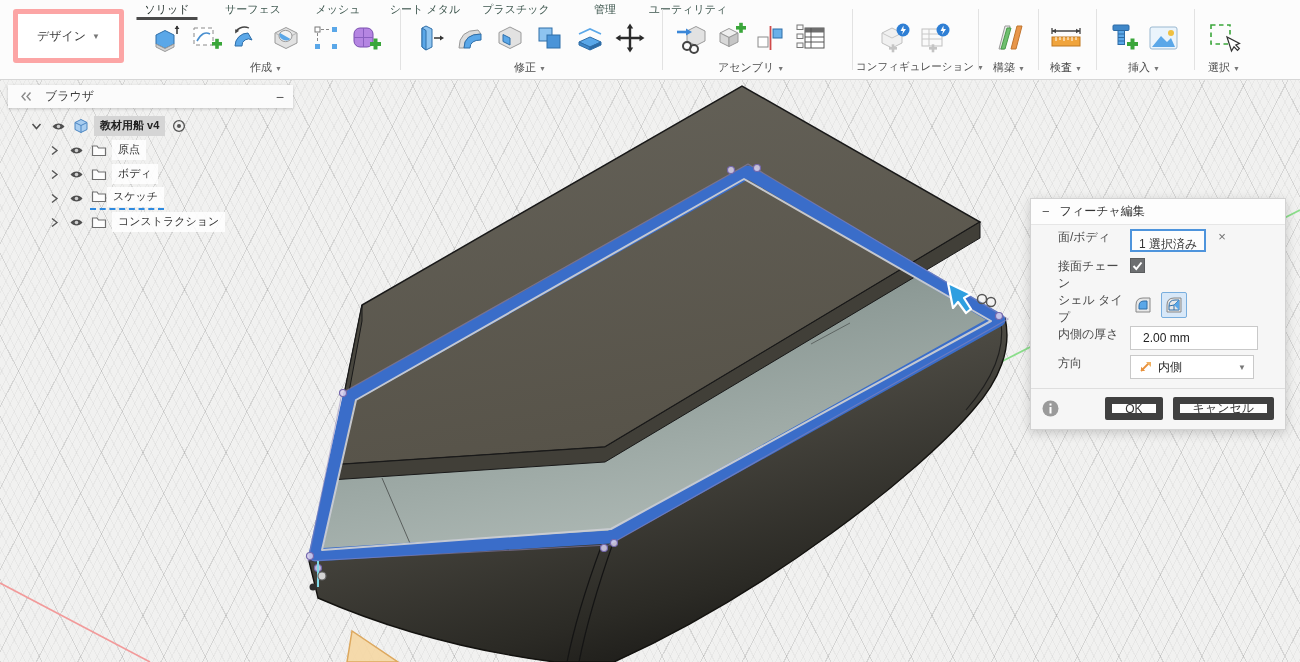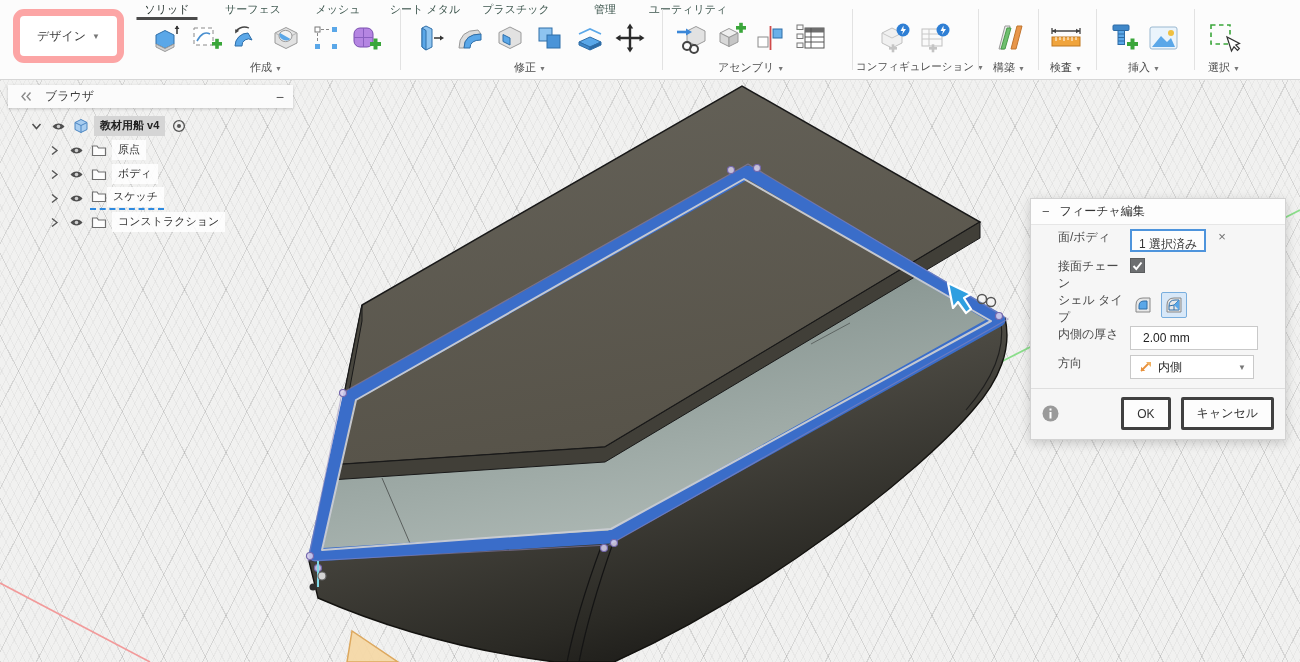--- a/index.html
+++ b/index.html
@@ -1,21 +1,21 @@
 <!DOCTYPE html>
 <html><head>
 <meta charset="utf-8">
 <style>
   * { margin:0; padding:0; box-sizing:border-box; }
   html,body { width:1300px; height:662px; overflow:hidden; font-family:"Liberation Sans","DejaVu Sans",sans-serif; }
   .app { position:relative; width:1300px; height:662px; background:#fff; }
 
   
   .toolbar { position:absolute; top:0; left:0; width:1300px; height:80px; background:#fcfcfc; border-bottom:1px solid #d6d6d6; z-index:30; }
-  .workspace-btn { position:absolute; left:13px; top:9px; width:111px; height:54px; background:#fff; border:7px solid #fca5a5; border-radius:11px; display:flex; align-items:center; justify-content:center; font-size:12px; color:#3a3a3a; cursor:pointer; }
+  .workspace-btn { position:absolute; left:13px; top:9px; width:111px; height:54px; background:#fff; border:5px solid #fca5a5; border-radius:3px; display:flex; align-items:center; justify-content:center; font-size:12px; color:#3a3a3a; cursor:pointer; }
   .caret { font-size:8px; color:#777; margin-left:6px; }
   .tab { position:absolute; top:0; transform:translateX(-50%); font-size:11px; color:#3d564e; padding:2px 8px 1px; white-space:nowrap; cursor:pointer; }
   .tab.active { color:#1e2b27; border-bottom:3px solid #4a4a4a; padding-bottom:0; }
   .tgroup { position:absolute; top:17px; text-align:center; }
   .ticons { display:flex; justify-content:center; gap:2px; height:42px; align-items:center; }
   .ticon { width:38px; height:40px; display:flex; align-items:center; justify-content:center; cursor:pointer; border-radius:2px; }
   .tlabel { margin-top:1px; font-size:11px; color:#4c4c4c; white-space:nowrap; cursor:pointer; }
   .tlabel .caret { margin-left:3px; font-size:7px; }
   .tsep { position:absolute; top:9px; width:1px; height:61px; background:#e2e2e2; }
 
@@ -51,21 +51,21 @@
   .dlabel { width:72px; flex:none; color:#4a4a4a; }
   .sel-btn { height:23px; background:#fdfdfd; border:2px solid #4e94dc; display:flex; align-items:center; gap:5px; padding:0 7px; cursor:pointer; color:#333;flex-direction:column; }
   .clear-x { margin-left:12px; color:#707070; font-size:13px; cursor:pointer; }
   .checkbox { width:15px; height:15px; background:#6d6f71; border:1px solid #5a5c5e; display:flex; align-items:center; justify-content:center; cursor:pointer; }
   .shellbtn { width:26px; height:26px; display:flex; align-items:center; justify-content:center; border:1px solid transparent; border-radius:2px; cursor:pointer; margin-right:5px; }
   .shellbtn.sel { background:#d8e8f8; border:1px solid #79aede; }
   .dinput { width:132px; height:24px; background:#fff; border:1px solid #c9c9c9; display:flex; align-items:center; padding:0 12px; color:#222; cursor:text; }
   .dselect { width:124px; height:24px; background:#fff; border:1px solid #c9c9c9; display:flex; align-items:center; gap:6px; padding:0 7px; cursor:pointer; color:#222; }
   .dselect .caret { margin-left:auto; }
   .dfooter { display:flex; align-items:center; padding:8px 11px 9px; border-top:1px solid #dedede; margin-top:4px; }
-  .btn { height:33px; padding:0 13px; background:#fdfdfd; border:3px solid #404040; border-radius:2px; display:flex; align-items:center; font-size:12px; color:#333; cursor:pointer; }
+  .btn { height:23px; padding:0 13px; background:#fdfdfd; border:7px solid #404040; border-radius:2px; display:flex; align-items:center; font-size:12px; color:#333; cursor:pointer; }
   .btn + .btn { margin-left:10px; }
   .spacer { flex:1; }
 </style>
 </head>
 <body>
 
 <div class="app">
 
   <div class="toolbar">
     <div class="workspace-btn">

